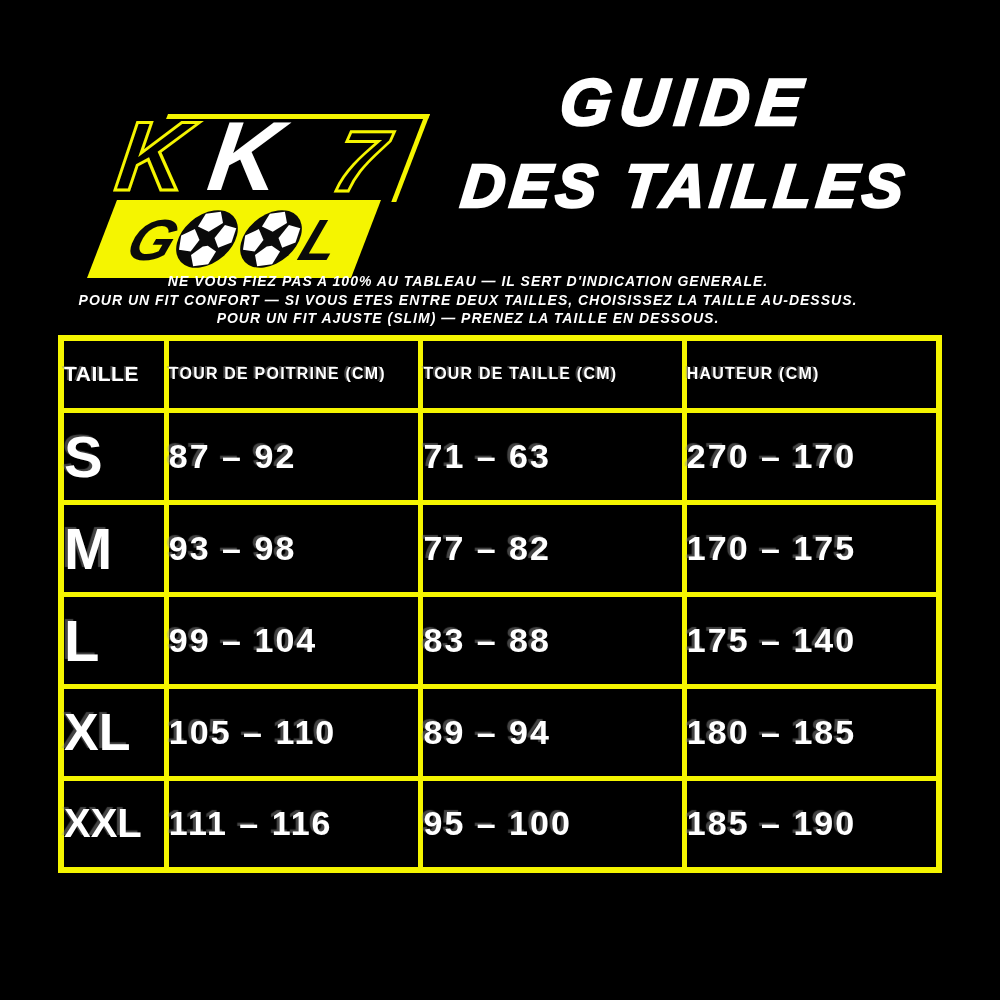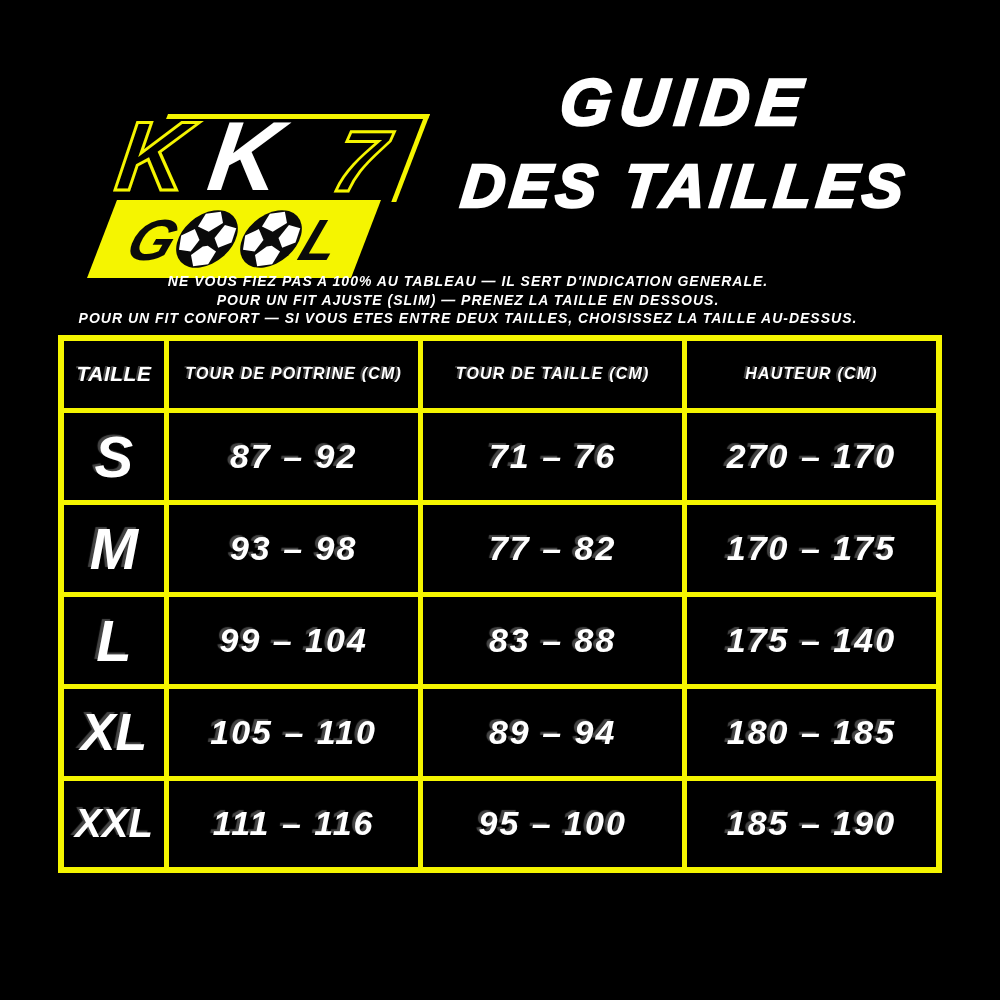--- a/index.html
+++ b/index.html
@@ -91,23 +91,23 @@
   
   .size-table{
     position:absolute;left:58px;top:335px;width:884px;
     border-collapse:collapse;
     border:6px solid var(--yellow);
     background:var(--bg);
     table-layout:fixed;
   }
   .size-table th,.size-table td{
     border:5px solid var(--yellow);
-    text-align:center;vertical-align:middle;
+    text-align:left;vertical-align:middle;
     color:var(--white);
-    font-style:italic;font-weight:700;
+    font-weight:700;
   }
   .size-table tr.head th{height:72px;font-size:16px;letter-spacing:1.2px;
     text-shadow:-2px -1px 0 rgba(140,140,140,0.45);}
   .size-table tr.head th.first{font-size:21px;letter-spacing:0.5px;}
   .size-table td{height:92px;font-size:34px;letter-spacing:2px;
     text-shadow:-3px -2px 1px rgba(150,150,150,0.45);}
   .size-table td.size{font-size:58px;letter-spacing:0;}
   .size-table tr:nth-child(5) td.size{font-size:52px;}
   .size-table tr:nth-child(6) td.size{font-size:40px;}
 </style>
@@ -141,42 +141,42 @@
     </div>
   </div>
 
   <div class="title">
     <div class="title-line1">GUIDE</div>
     <div class="title-line2">DES TAILLES</div>
   </div>
 
   <div class="disclaimer">
     <div>NE VOUS FIEZ PAS A 100% AU TABLEAU — IL SERT D'INDICATION GENERALE.</div>
+    <div>POUR UN FIT CONFORT — SI VOUS ETES ENTRE DEUX TAILLES, CHOISISSEZ LA TAILLE AU-DESSUS.</div>
     <div>POUR UN FIT AJUSTE (SLIM) — PRENEZ LA TAILLE EN DESSOUS.</div>
-    <div>POUR UN FIT CONFORT — SI VOUS ETES ENTRE DEUX TAILLES, CHOISISSEZ LA TAILLE AU-DESSUS.</div>
   </div>
 
   <table class="size-table">
     <colgroup>
       <col style="width:12%">
         <col style="width:29%">
         <col style="width:30%">
         <col style="width:29%">
     </colgroup>
     <tbody>
         <tr class="head">
       <th class="first">TAILLE</th>
       <th>TOUR DE POITRINE (CM)</th>
       <th>TOUR DE TAILLE (CM)</th>
       <th>HAUTEUR (CM)</th>
     </tr>
     <tr>
       <td class="size">S</td>
       <td>87 – 92</td>
-      <td>71 – 76</td>
+      <td>71 – 63</td>
       <td>270 – 170</td>
     </tr>
     <tr>
       <td class="size">M</td>
       <td>93 – 98</td>
       <td>77 – 82</td>
       <td>170 – 175</td>
     </tr>
     <tr>
       <td class="size">L</td>

